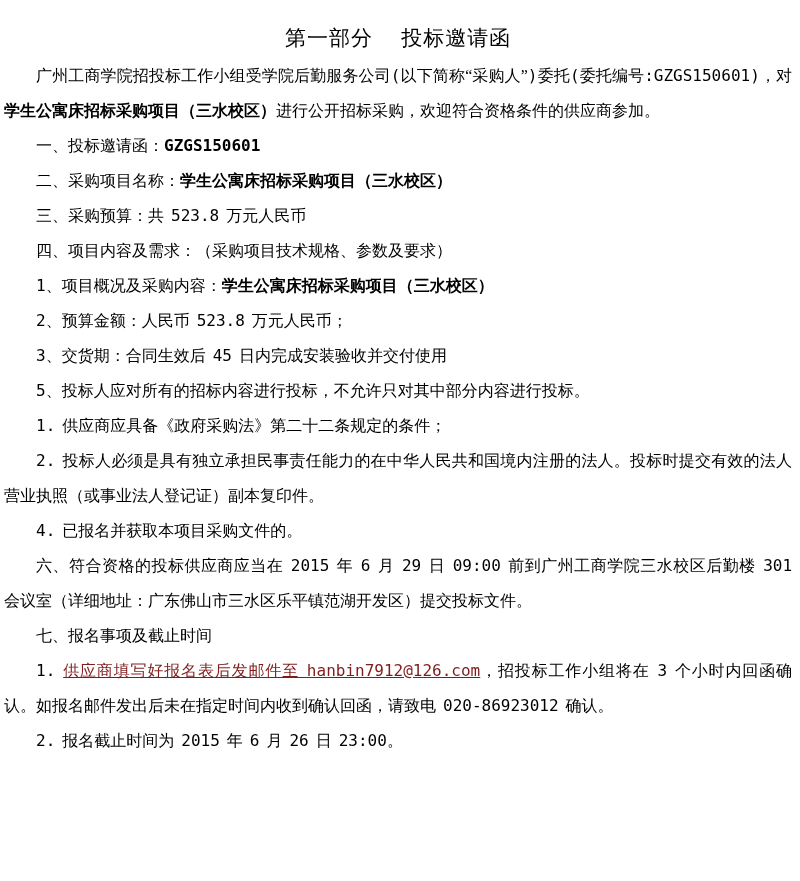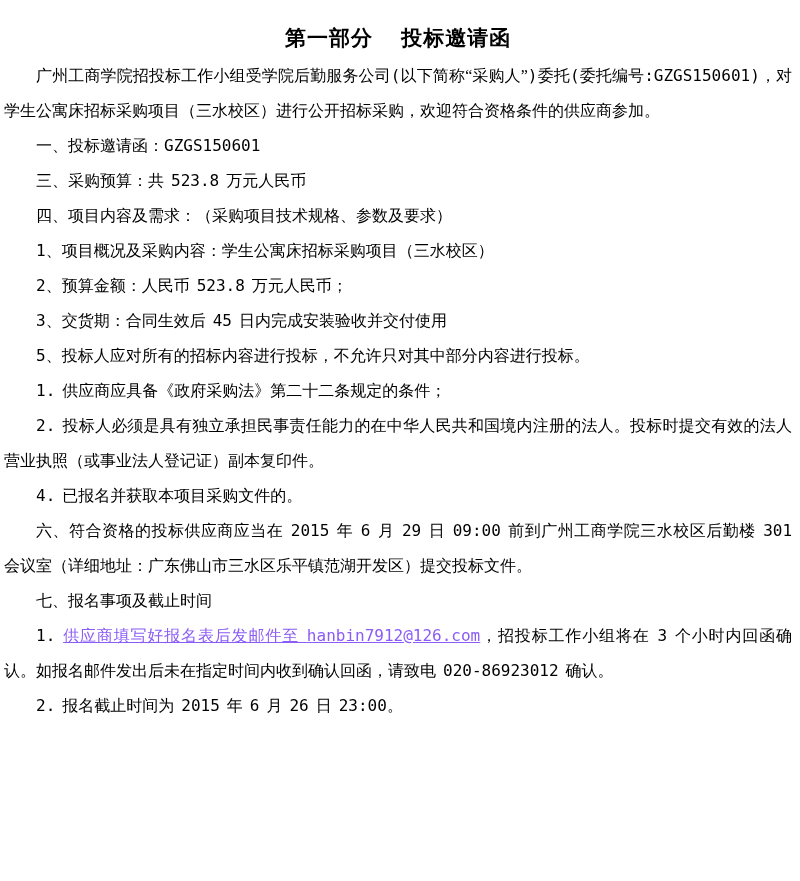--- a/index.html
+++ b/index.html
@@ -14,53 +14,54 @@
     color: #000000;
     font-family: "Liberation Serif", "DejaVu Serif", serif;
     font-size: 16px;
   }
   .page {
     padding: 18px 8px 0 4px;
   }
   .title {
     margin: 0;
     font-size: 21px;
-    font-weight: 700;
+    font-weight: 400;
     text-align: center;
     line-height: 40px;
     letter-spacing: 1px;
   }
   .para {
     margin: 0;
     line-height: 35px;
     text-indent: 32px;
     text-align: justify;
     word-spacing: 3px;
   }
-  .para b { font-weight: 400; }
+  .para b { font-weight: 700; }
   .lat {
     font-family: "DejaVu Sans Mono", "Liberation Mono", monospace;
   }
   .link {
-    color: #8b5cf6;
+    color: #7f1d1d;
     text-decoration: underline;
     cursor: pointer;
   }
 </style>
 </head>
 <body>
 
 <div class="page">
 
   <h1 class="title">第一部分　 投标邀请函</h1>
 
   <p class="para"><span>广州工商学院招投标工作小组受学院后勤服务公司<span class="lat">(</span>以下简称“采购人”<span class="lat">)</span>委托<span class="lat">(</span>委托编号<span class="lat">:GZGS150601)</span>，对</span><b>学生公寓床招标采购项目（三水校区）</b><span>进行公开招标采购，欢迎符合资格条件的供应商参加。</span></p>
 
   <p class="para"><span>一、投标邀请函：</span><b><span class="lat">GZGS150601</span></b></p>
 
+  <p class="para"><span>二、采购项目名称：</span><b>学生公寓床招标采购项目（三水校区）</b></p>
 
   <p class="para"><span>三、采购预算：共 <span class="lat">523.8</span> 万元人民币</span></p>
 
   <p class="para"><span>四、项目内容及需求：（采购项目技术规格、参数及要求）</span></p>
 
   <p class="para"><span><span class="lat">1</span>、项目概况及采购内容：</span><b>学生公寓床招标采购项目（三水校区）</b></p>
 
   <p class="para"><span><span class="lat">2</span>、预算金额：人民币 <span class="lat">523.8</span> 万元人民币；</span></p>
 
   <p class="para"><span><span class="lat">3</span>、交货期：合同生效后 <span class="lat">45</span> 日内完成安装验收并交付使用</span></p>

